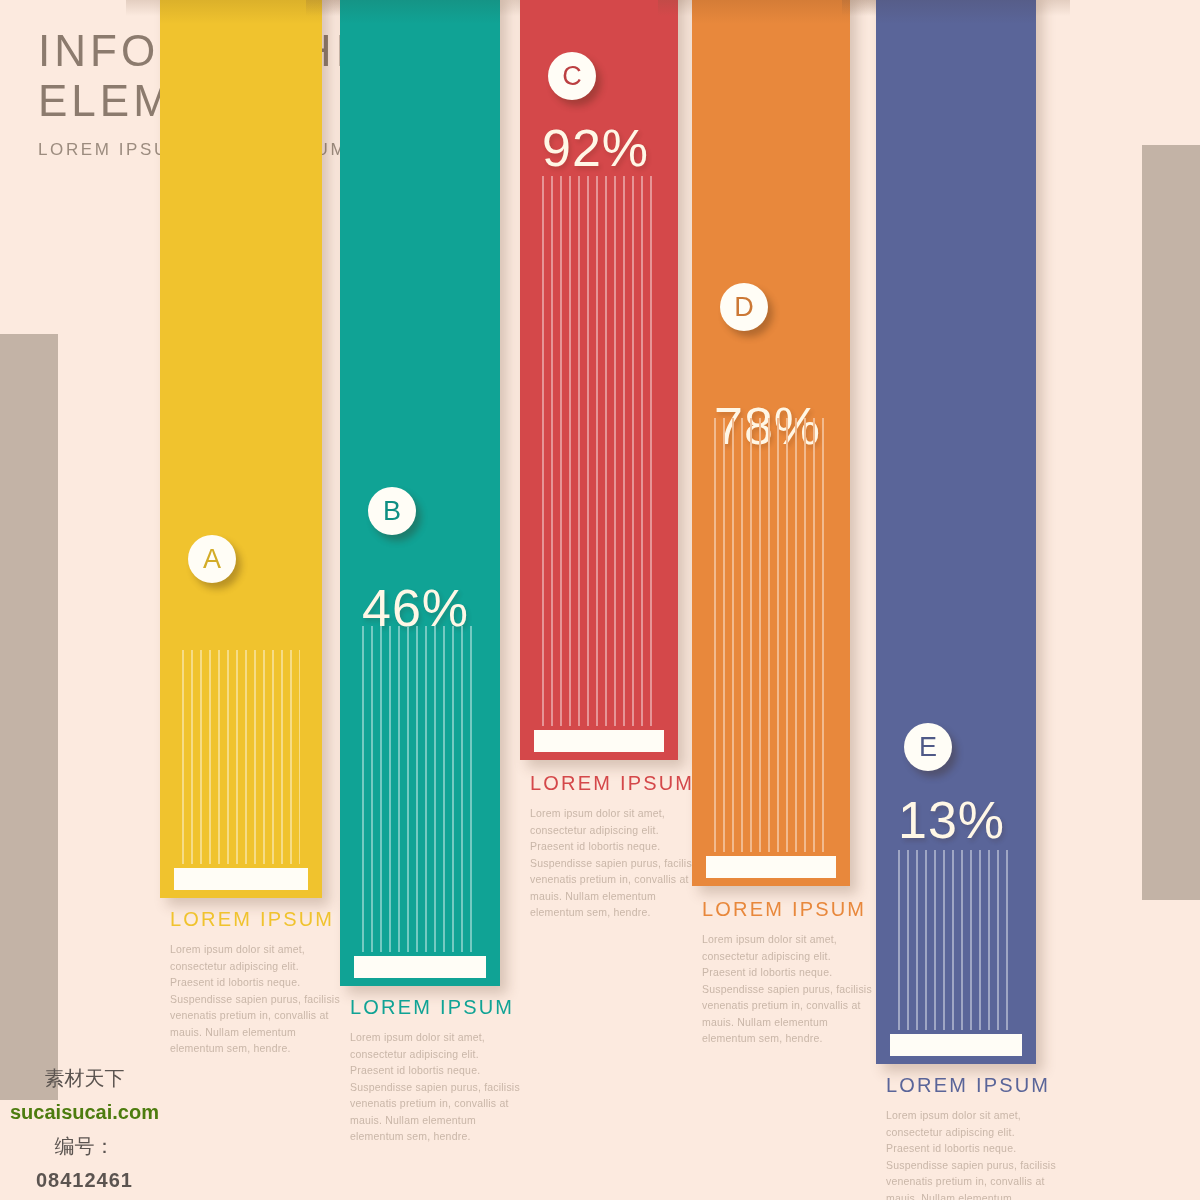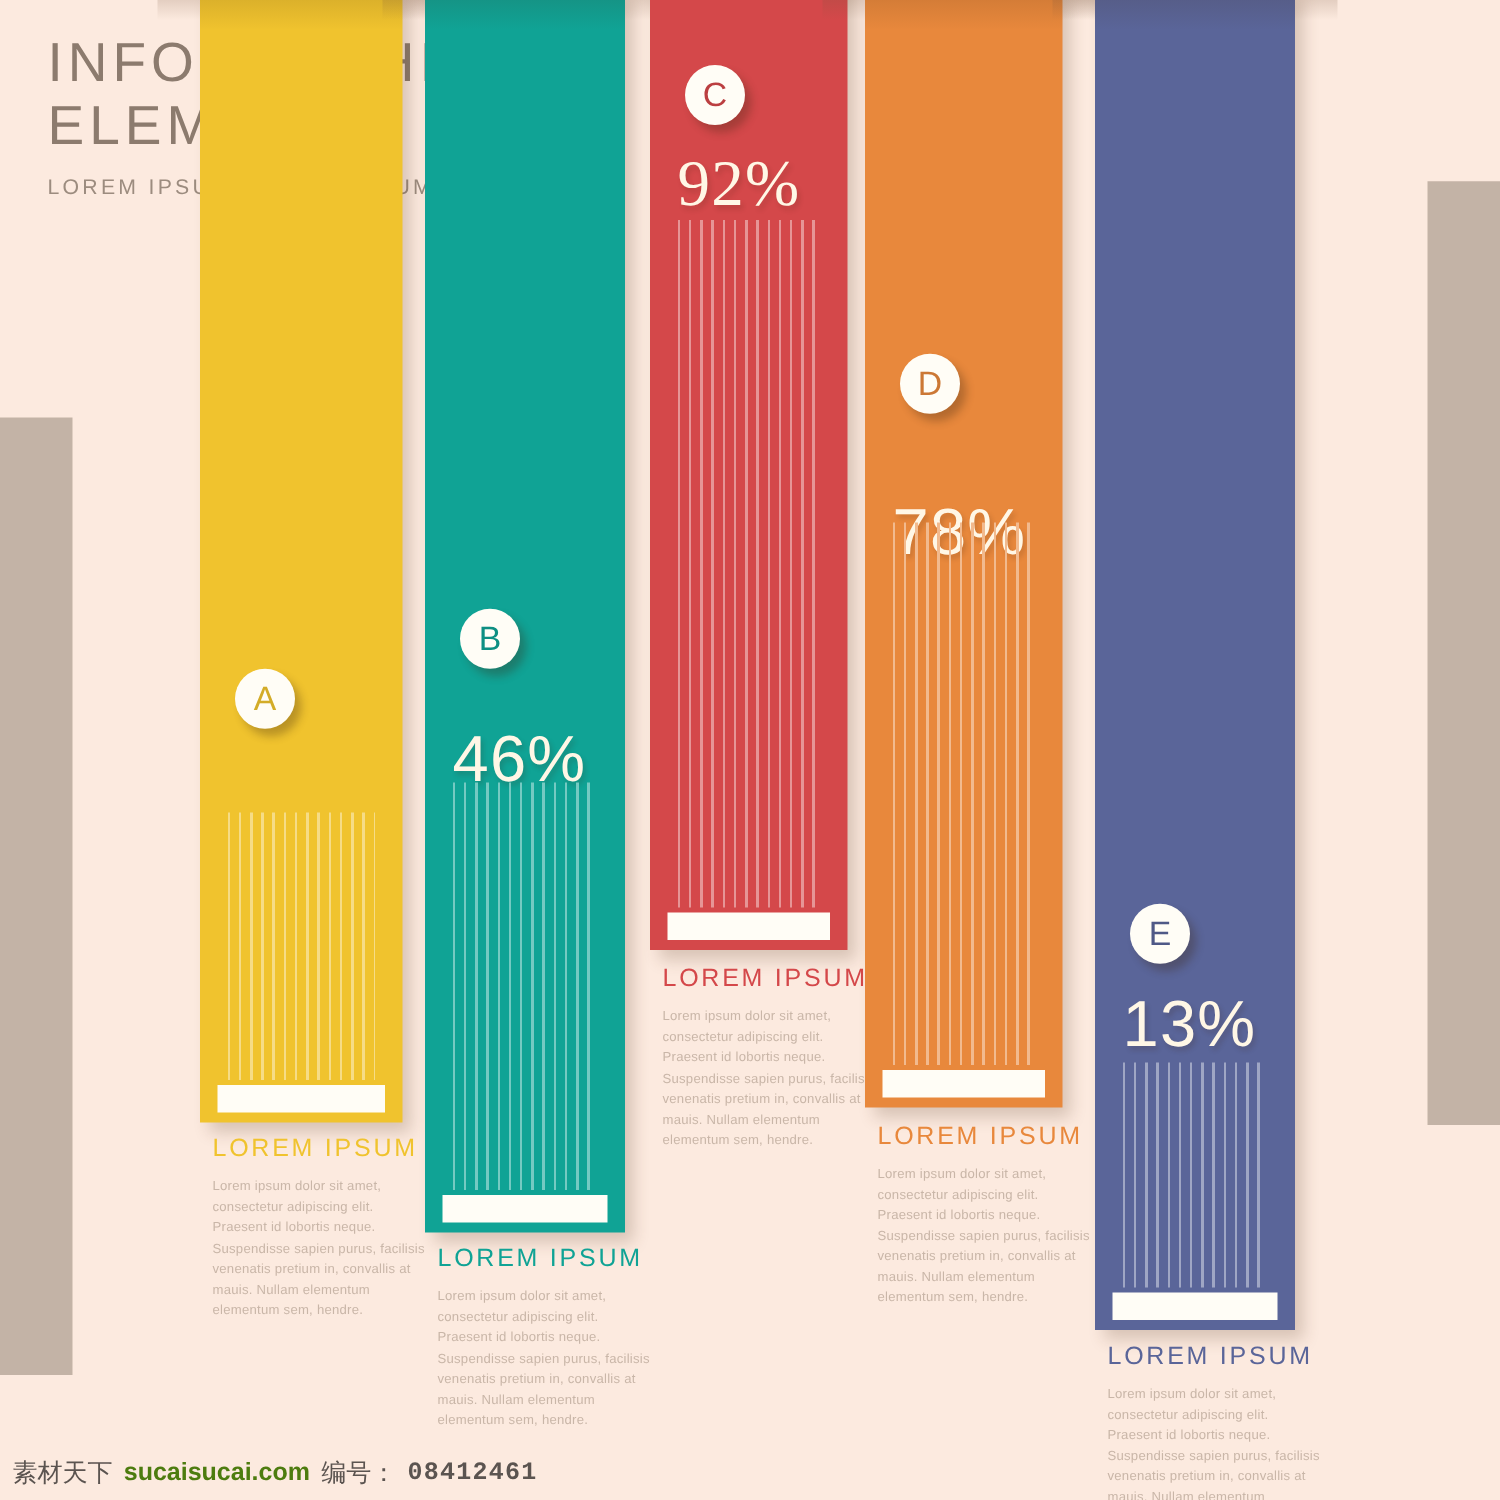--- a/index.html
+++ b/index.html
@@ -63,24 +63,24 @@
 
   
   .cap{position:absolute;width:175px;}
   .cap-h{font-size:20px;letter-spacing:2.2px;margin-bottom:10px;white-space:nowrap;}
   .cap-b{font-size:10.5px;line-height:16.5px;color:#C9B6A8;letter-spacing:.2px;}
 
   
   .wm{
     position:absolute;left:10px;bottom:8px;
     display:flex;align-items:center;gap:9px;
-    font-size:20px;color:#5B5450;white-space:nowrap;
+    font-size:20px;color:#5B5450;white-space:nowrap;flex-direction:column;
   }
   .wm .dom{color:#4d7c0f;font-weight:bold;}
-  .wm .num{letter-spacing:1px;font-weight:bold;font-family:Liberation Mono, monospace;}
+  .wm .num{letter-spacing:1px;font-weight:bold;}
 </style>
 </head>
 <body>
 
 <div id="canvas">
 
   <div class="slab left"></div>
   <div class="slab right"></div>
 
   <div class="header">
@@ -110,21 +110,21 @@
         <div class="pct" style="left: 22px; top: 576px; margin-top: 12px;">46%</div>
         <div class="stripes" style="left: 22px; top: 636px; width: 116px; height: 326px; background: repeating-linear-gradient(to right, rgb(116, 202, 194) 0px, rgb(116, 202, 194) 2px, rgba(0, 0, 0, 0) 2px, rgba(0, 0, 0, 0) 9px);"></div>
         <div class="footstripe" style="left: 14px; width: 132px; top: 966px;"></div>
       </div>
       <div class="cap" style="left: 350px; top: 996px;">
         <div class="cap-h" style="color: rgb(16, 163, 149);">LOREM IPSUM</div>
         <div class="cap-b">Lorem ipsum dolor sit amet, consectetur adipiscing elit. Praesent id lobortis neque. Suspendisse sapien purus, facilisis venenatis pretium in, convallis at mauis. Nullam elementum elementum sem, hendre.</div>
       </div>
       <div class="bar" style="left: 520px; top: -40px; width: 158px; height: 800px; background: rgb(212, 72, 74); box-shadow: rgba(90, 60, 35, 0.22) 7px 8px 12px;">
         <div class="badge" style="left: 28px; top: 92px; color: rgb(187, 63, 65);">C</div>
-        <div class="pct" style="left: 22px; top: 158px; font-family: Liberation Serif, serif;">92%</div>
+        <div class="pct" style="left: 22px; top: 158px;">92%</div>
         <div class="stripes" style="left: 22px; top: 216px; width: 114px; height: 550px; background: repeating-linear-gradient(to right, rgb(230, 149, 150) 0px, rgb(230, 149, 150) 2px, rgba(0, 0, 0, 0) 2px, rgba(0, 0, 0, 0) 9px);"></div>
         <div class="footstripe" style="left: 14px; width: 130px; top: 770px;"></div>
       </div>
       <div class="cap" style="left: 530px; top: 772px;">
         <div class="cap-h" style="color: rgb(212, 72, 74);">LOREM IPSUM</div>
         <div class="cap-b">Lorem ipsum dolor sit amet, consectetur adipiscing elit. Praesent id lobortis neque. Suspendisse sapien purus, facilisis venenatis pretium in, convallis at mauis. Nullam elementum elementum sem, hendre.</div>
       </div>
       <div class="bar" style="left: 692px; top: -10px; width: 158px; height: 896px; background: rgb(232, 136, 60); box-shadow: rgba(90, 60, 35, 0.22) 7px 8px 12px;">
         <div class="flap l"></div>
         <div class="flap r"></div>

